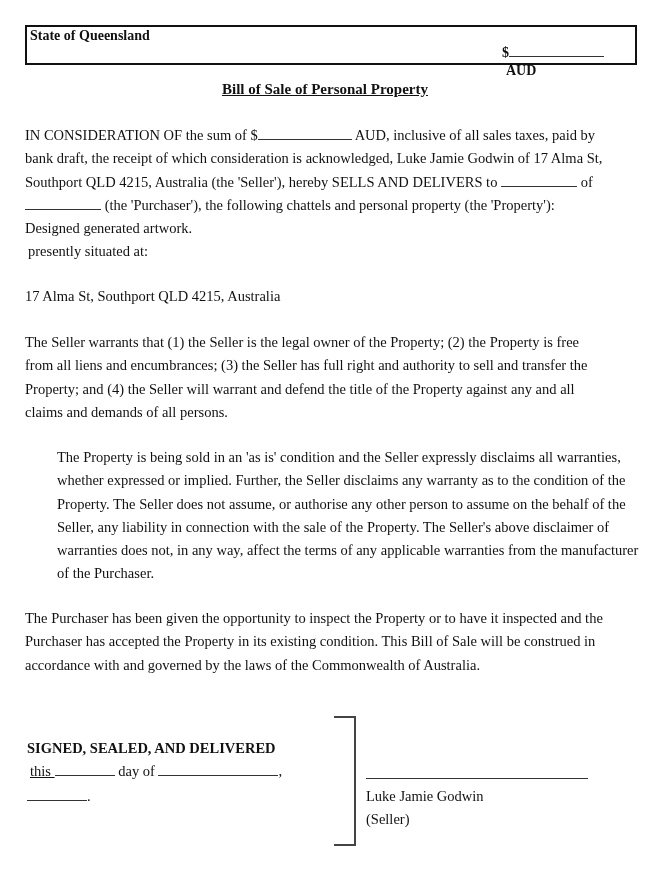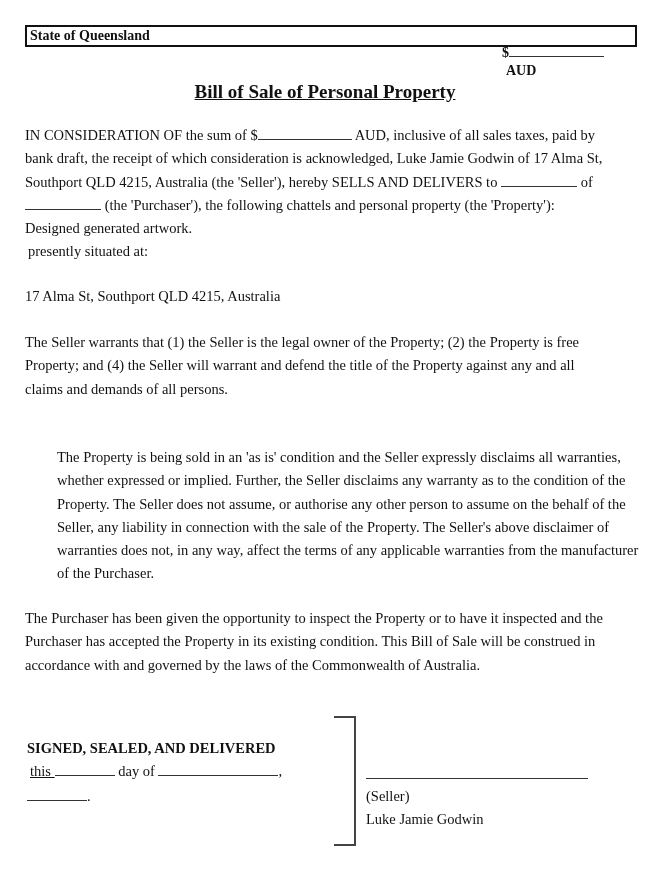--- a/index.html
+++ b/index.html
@@ -13,21 +13,21 @@
       position: relative;
       font-family: "Liberation Serif", serif;
       color: #111111;
       overflow: hidden;
     }
     .header-box {
       position: absolute;
       left: 25px;
       top: 25px;
       width: 612px;
-      height: 22px;
+      height: 40px;
       border: 2.5px solid #111;
       box-sizing: border-box;
       font-weight: bold;
       font-size: 14px;
       line-height: 18px;
     }
     .header-box .state {
       position: absolute;
       left: 3px;
       top: 0px;
@@ -43,21 +43,21 @@
       height: 13px;
       vertical-align: baseline;
     }
     .title {
       position: absolute;
       left: 0;
       width: 650px;
       top: 81px;
       text-align: center;
       font-weight: bold;
-      font-size: 19px;
+      font-size: 15px;
     }
     .title span {
       text-decoration: underline;
     }
     .para {
       position: absolute;
       left: 25px;
       width: 625px;
       font-size: 14.5px;
       line-height: 23.3px;
@@ -127,20 +127,21 @@
   <div class="line">Designed generated artwork.</div>
   <div class="line" style="padding-left:3px;">presently situated at:</div>
 </div>
 
 <div class="para" style="top:285px;">
   <div class="line">17 Alma St, Southport QLD 4215, Australia</div>
 </div>
 
 <div class="para" style="top:331px;">
   <div class="line">The Seller warrants that (1) the Seller is the legal owner of the Property; (2) the Property is free</div>
+  <div class="line">from all liens and encumbrances; (3) the Seller has full right and authority to sell and transfer the</div>
   <div class="line">Property; and (4) the Seller will warrant and defend the title of the Property against any and all</div>
   <div class="line">claims and demands of all persons.</div>
 </div>
 
 <div class="para" style="top:446px;margin-left:32px;">
   <div class="line">The Property is being sold in an 'as is' condition and the Seller expressly disclaims all warranties,</div>
   <div class="line">whether expressed or implied. Further, the Seller disclaims any warranty  as to the condition of the</div>
   <div class="line">Property. The Seller does not assume, or authorise any other person to assume on the behalf of the</div>
   <div class="line">Seller, any liability in connection with the sale of the Property. The Seller's above disclaimer of</div>
   <div class="line">warranties does not, in any way, affect the terms of any applicable warranties from the manufacturer</div>
@@ -160,15 +161,15 @@
   </div>
   <div class="line" style="margin-top:2px;">
     <span class="blank" style="width:60px;"></span><span>.</span>
   </div>
 </div>
 
 <div class="bracket"></div>
 
 <div class="sig-right">
   <div class="sig-line"></div>
+  <div>Luke Jamie Godwin</div>
   <div>(Seller)</div>
-  <div>Luke Jamie Godwin</div>
 </div>
 
 </body></html>

